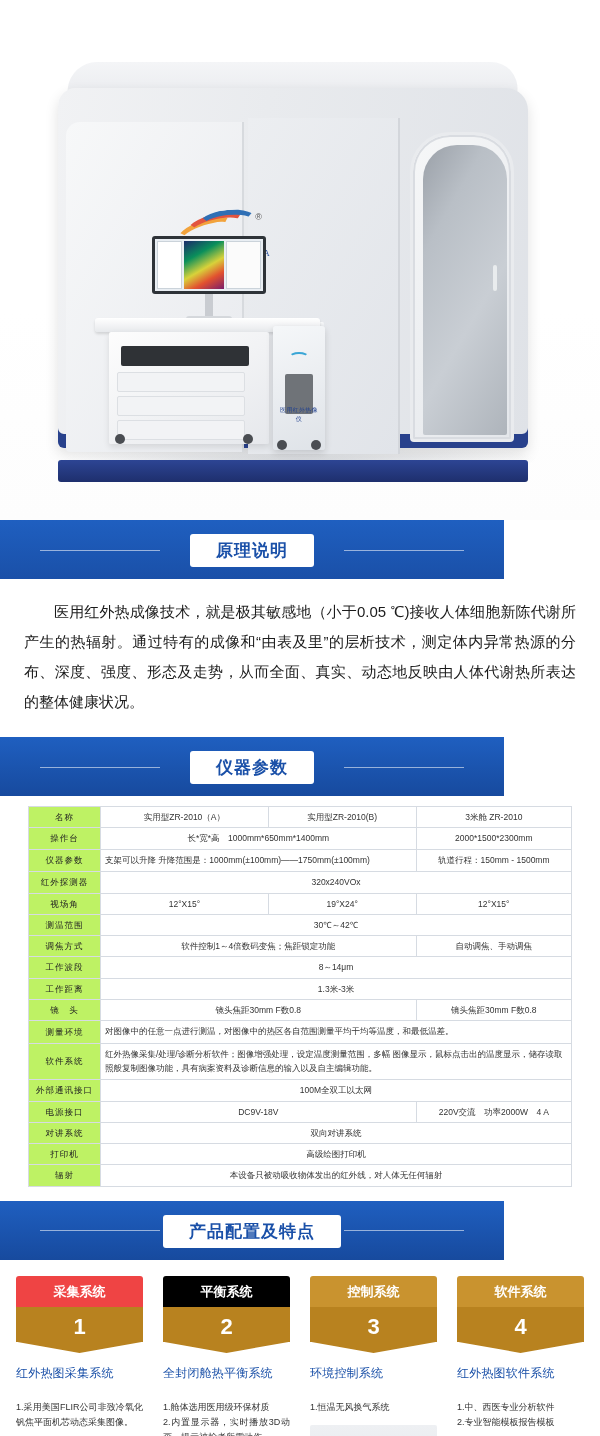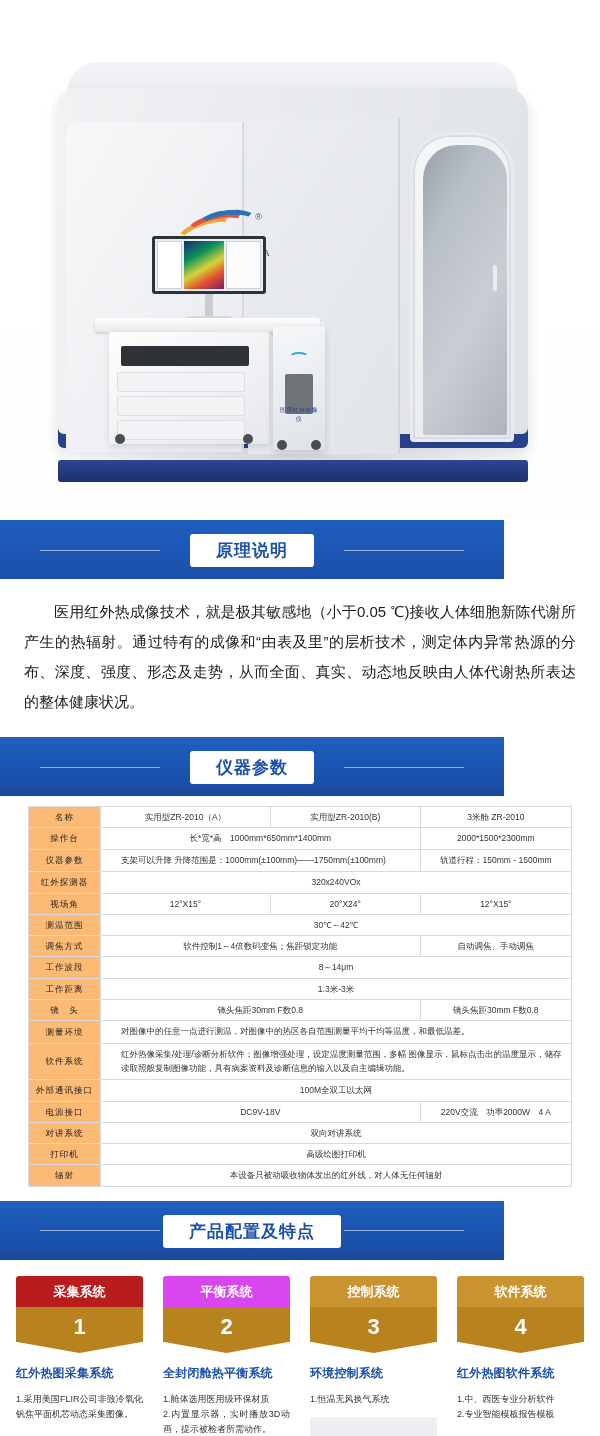--- a/index.html
+++ b/index.html
@@ -210,24 +210,24 @@
   table.params td {
     border: 1px solid #d6dbe2;
     padding: 4px 3px;
     line-height: 1.45;
     text-align: center;
     vertical-align: middle;
   }
   table.params td.label {
     width: 72px;
     color: #222;
-    background: #fdba74;
+    background: #bef264;
     letter-spacing: 1px;
   }
-  table.params td.long { text-align: left; padding-left: 20px; line-height: 1.6; }
+  table.params td.long { text-align: left; padding-left: 4px; line-height: 1.6; }
 
   
   .features {
     display: flex;
     padding: 16px 10px 10px;
     gap: 8px;
     background: #fff;
   }
   .feat-col { width: 25%; padding: 0 6px; }
   .ribbon {
@@ -251,34 +251,34 @@
     font-weight: bold;
     line-height: 40px;
   }
   .ribbon-body::after {
     content: "";
     position: absolute; left: 0; bottom: -1px;
     width: 100%; height: 14px;
     background: #fff;
     clip-path: polygon(0 100%, 0 0, 50% 80%, 100% 0, 100% 100%);
   }
-  .c0 .ribbon-head { background: #b91c1c; text-align: center; }
+  .c0 .ribbon-head { background: #ef4444; text-align: center; }
   .c0 .ribbon-body { background: #b8821f; }
-  .c1 .ribbon-head { background: #d946ef; }
+  .c1 .ribbon-head { background: #000000; }
   .c1 .ribbon-body { background: #b8821f; }
   .c2 .ribbon-head { background: #c9932f; }
   .c2 .ribbon-body { background: #b8821f; }
   .c3 .ribbon-head { background: #c9932f; }
   .c3 .ribbon-body { background: #b8821f; }
 
   .feat-title {
     color: #1a50a8;
     font-size: 12px;
-    font-weight: bold;
-    margin: 10px 0 10px;
+    font-weight: normal;
+    margin: 10px 0 18px;
     letter-spacing: .2px;
   }
   .feat-list {
     font-size: 9px;
     line-height: 1.7;
     color: #333;
     text-align: justify;
   }
   .feat-photo {
     width: 100%;
@@ -383,21 +383,21 @@
           <td colspan="2" class="long">支架可以升降 升降范围是：1000mm(±100mm)——1750mm(±100mm)</td>
           <td>轨道行程：150mm - 1500mm</td>
         </tr>
         <tr>
           <td class="label">红外探测器</td>
           <td colspan="3">320x240VOx</td>
         </tr>
         <tr>
           <td class="label">视场角</td>
           <td>12°X15°</td>
-          <td>20°X24°</td>
+          <td>19°X24°</td>
           <td>12°X15°</td>
         </tr>
         <tr>
           <td class="label">测温范围</td>
           <td colspan="3">30℃～42℃</td>
         </tr>
         <tr>
           <td class="label">调焦方式</td>
           <td colspan="2">软件控制1～4倍数码变焦；焦距锁定功能</td>
           <td>自动调焦、手动调焦</td>

